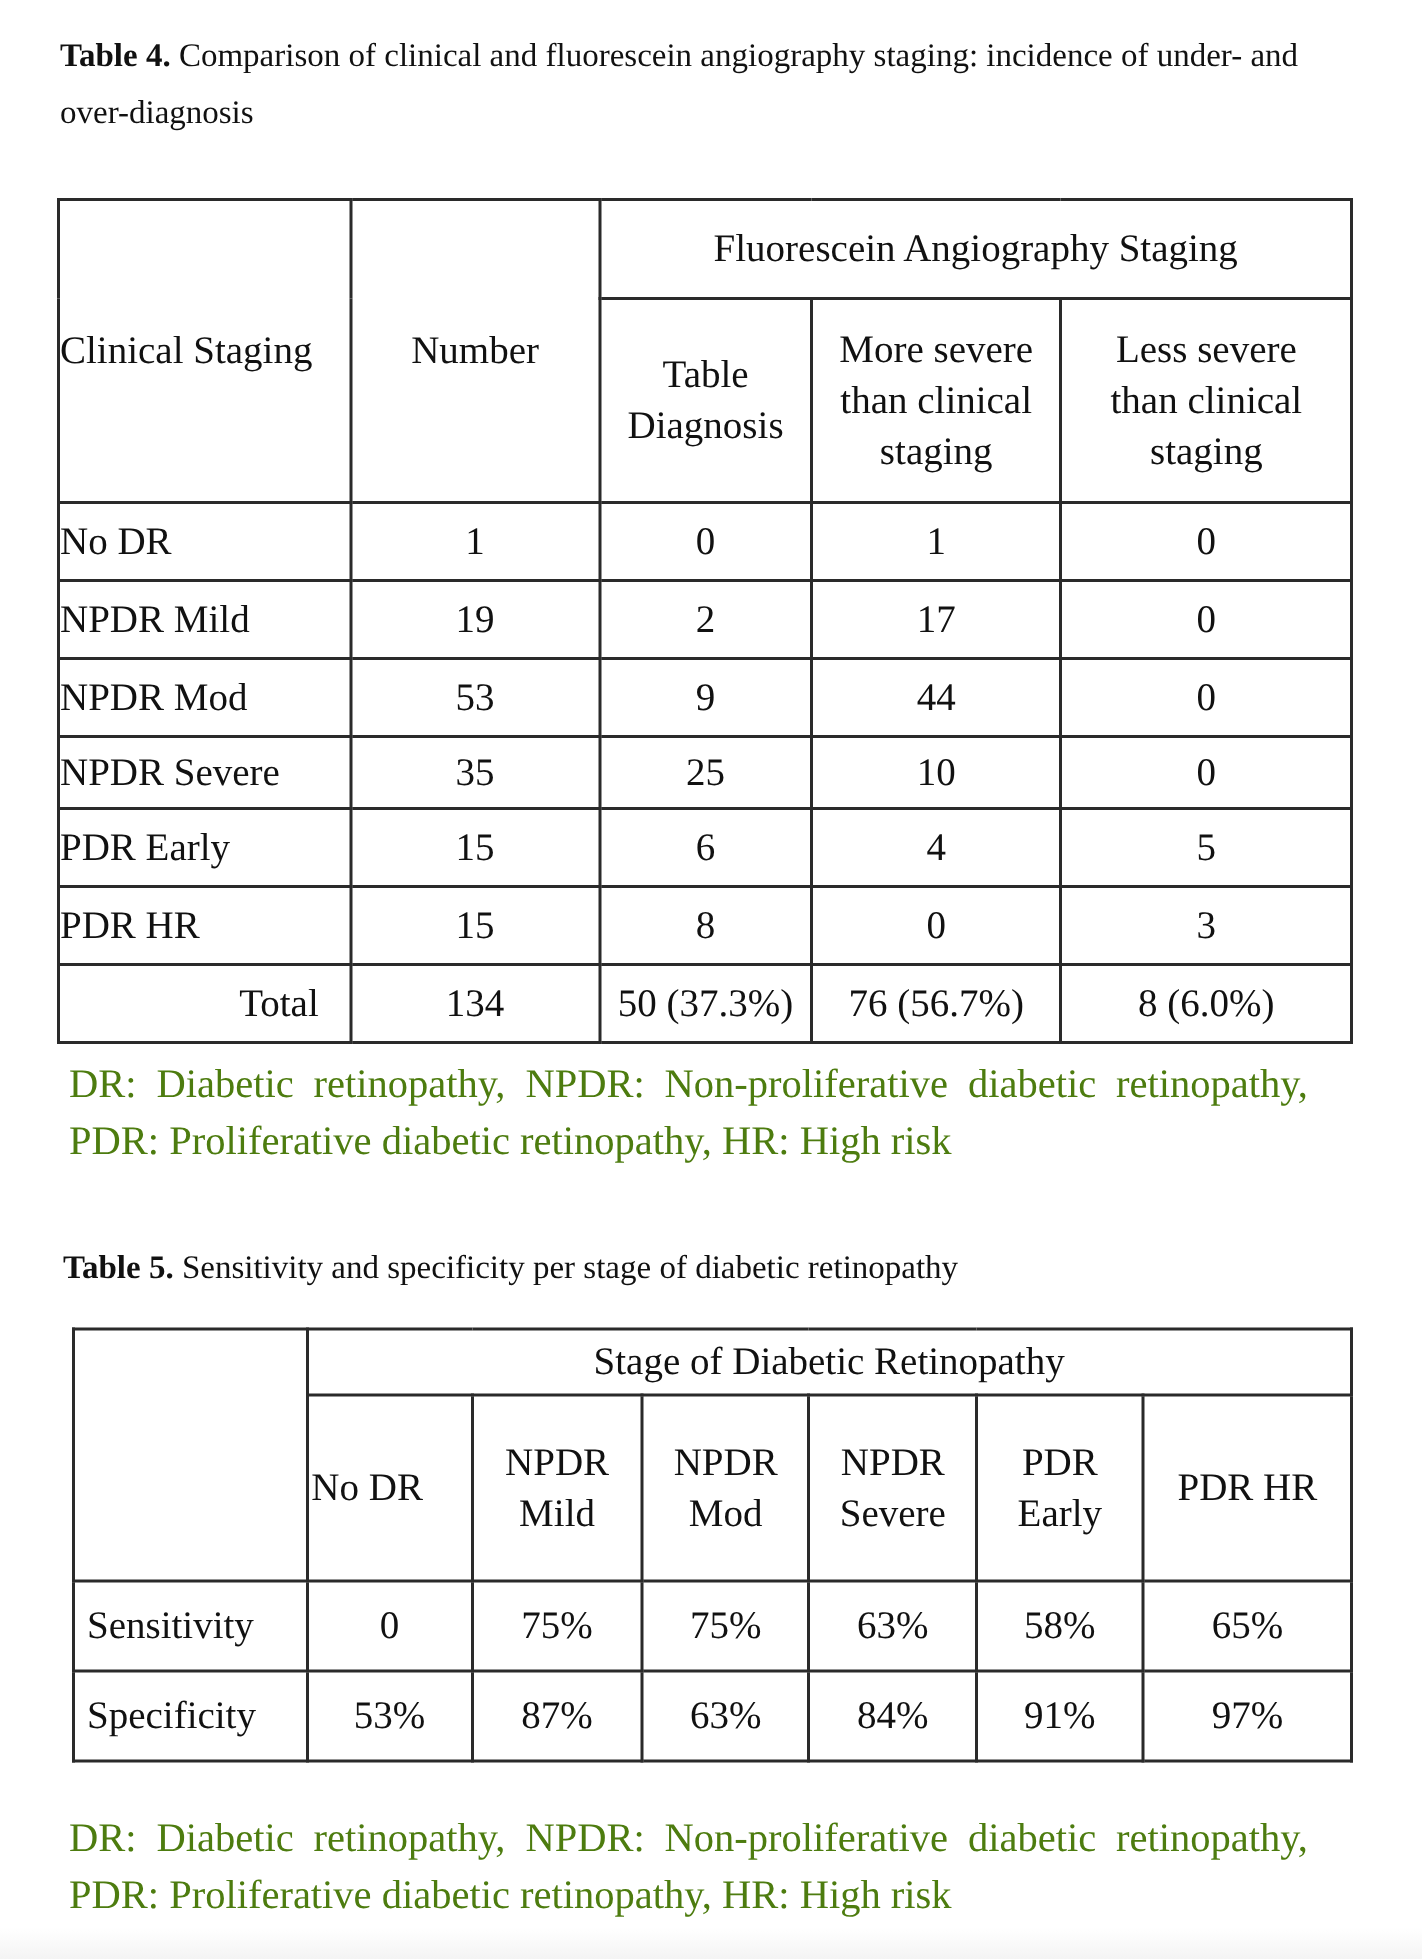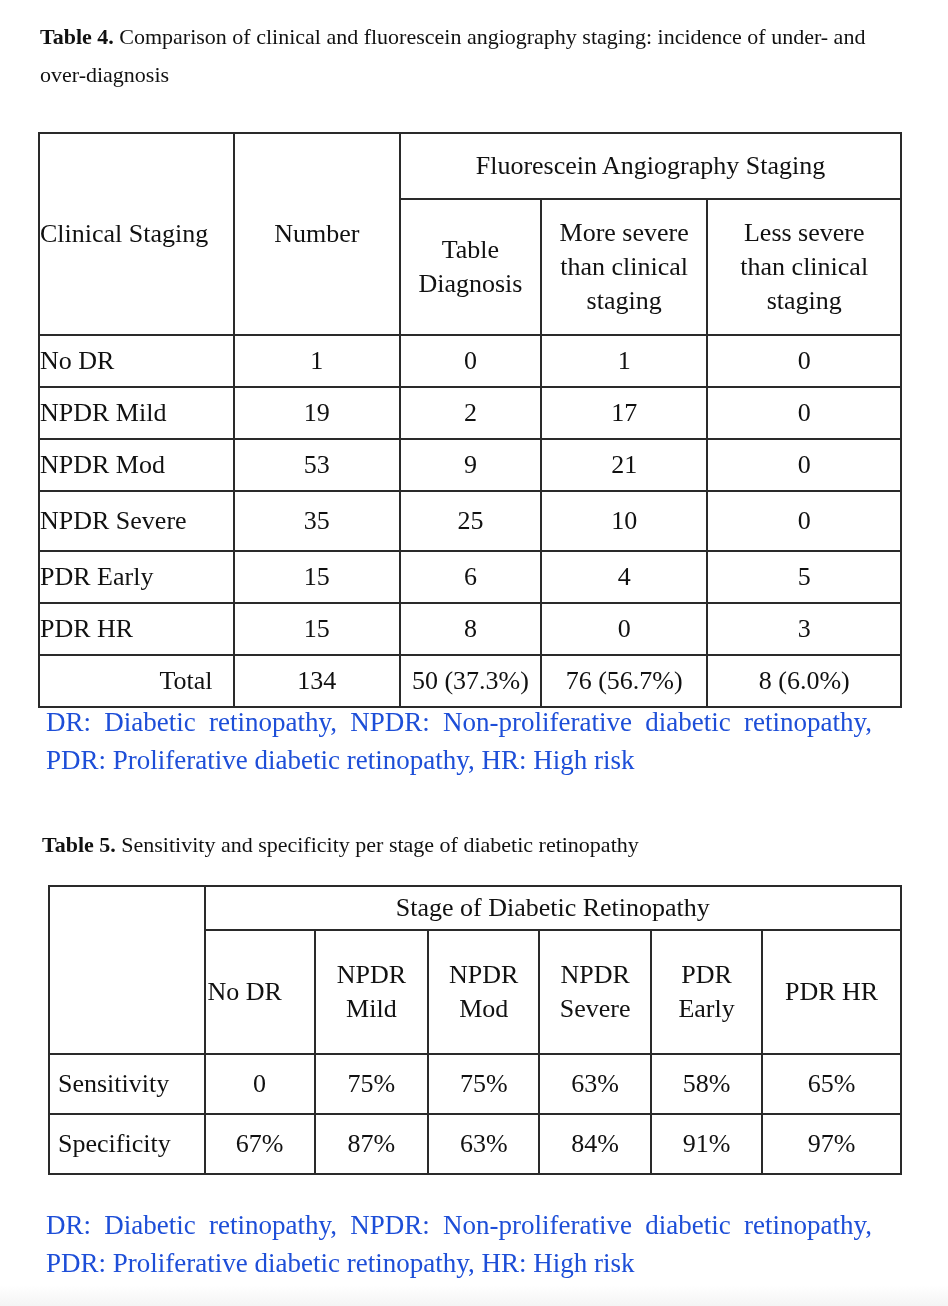--- a/index.html
+++ b/index.html
@@ -59,21 +59,21 @@
   #table5 .rowlabel { text-align: left; padding-left: 8px; }
 
   .footnote {
     position: absolute;
     left: 46px;
     width: 826px;
     font-size: 27px;
     line-height: 38px;
     text-align: justify;
     text-align-last: left;
-    color: #1d4ed8;
+    color: #4d7c0f;
   }
   #t4-footnote { top: 703px; }
   #t5-footnote { top: 1206px; }
 </style>
 </head>
 <body>
 
 <div class="caption" id="t4-caption"><b>Table 4.</b><span> Comparison of clinical and fluorescein angiography staging: incidence of under- and over-diagnosis</span></div>
 
 <table class="grid" id="table4">
@@ -106,24 +106,24 @@
     <td class="rowlabel">NPDR Mild</td>
     <td>19</td>
     <td>2</td>
     <td>17</td>
     <td>0</td>
   </tr>
   <tr style="height:52px">
     <td class="rowlabel">NPDR Mod</td>
     <td>53</td>
     <td>9</td>
-    <td>21</td>
-    <td>0</td>
-  </tr>
-  <tr style="height:60px">
+    <td>44</td>
+    <td>0</td>
+  </tr>
+  <tr style="height:48px">
     <td class="rowlabel">NPDR Severe</td>
     <td>35</td>
     <td>25</td>
     <td>10</td>
     <td>0</td>
   </tr>
   <tr style="height:52px">
     <td class="rowlabel">PDR Early</td>
     <td>15</td>
     <td>6</td>
@@ -190,21 +190,21 @@
     <td class="rowlabel">Sensitivity</td>
     <td>0</td>
     <td>75%</td>
     <td>75%</td>
     <td>63%</td>
     <td>58%</td>
     <td>65%</td>
   </tr>
   <tr style="height:60px">
     <td class="rowlabel">Specificity</td>
-    <td>67%</td>
+    <td>53%</td>
     <td>87%</td>
     <td>63%</td>
     <td>84%</td>
     <td>91%</td>
     <td>97%</td>
   </tr>
 </tbody>
   </table>
 
 <div class="footnote" id="t5-footnote">DR: Diabetic retinopathy, NPDR: Non-proliferative diabetic retinopathy, PDR: Proliferative diabetic retinopathy, HR: High risk</div>

